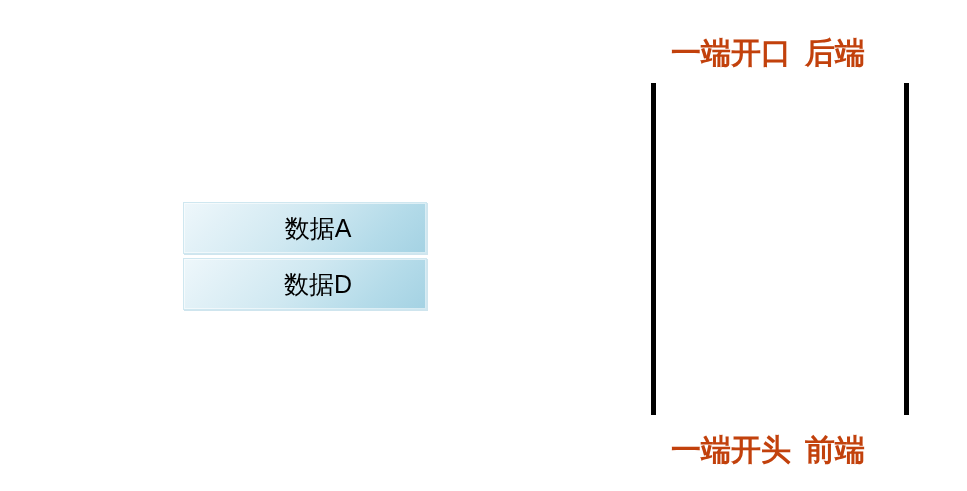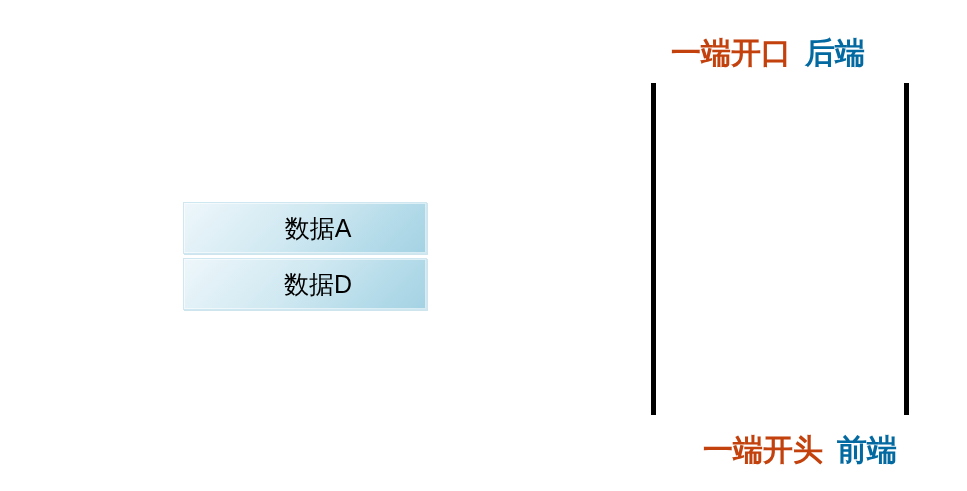--- a/index.html
+++ b/index.html
@@ -68,27 +68,27 @@
   
   .end-label {
     position: absolute;
     font-size: 30px;
     font-weight: bold;
     line-height: 1;
     white-space: nowrap;
     letter-spacing: 0px;
   }
   .end-label-top    { left: 671px; top: 38px; }
-  .end-label-bottom { left: 703px; top: 435px; }
+  .end-label-bottom { left: 671px; top: 435px; }
 
   .label-dark {
     color: #c2410c;
   }
   .label-accent {
-    color: #0369a1;
+    color: #c2410c;
     margin-left: 14px;
   }
 </style>
 </head>
 <body>
 
 <div id="canvas">
 
   <div class="data-stack">
 

